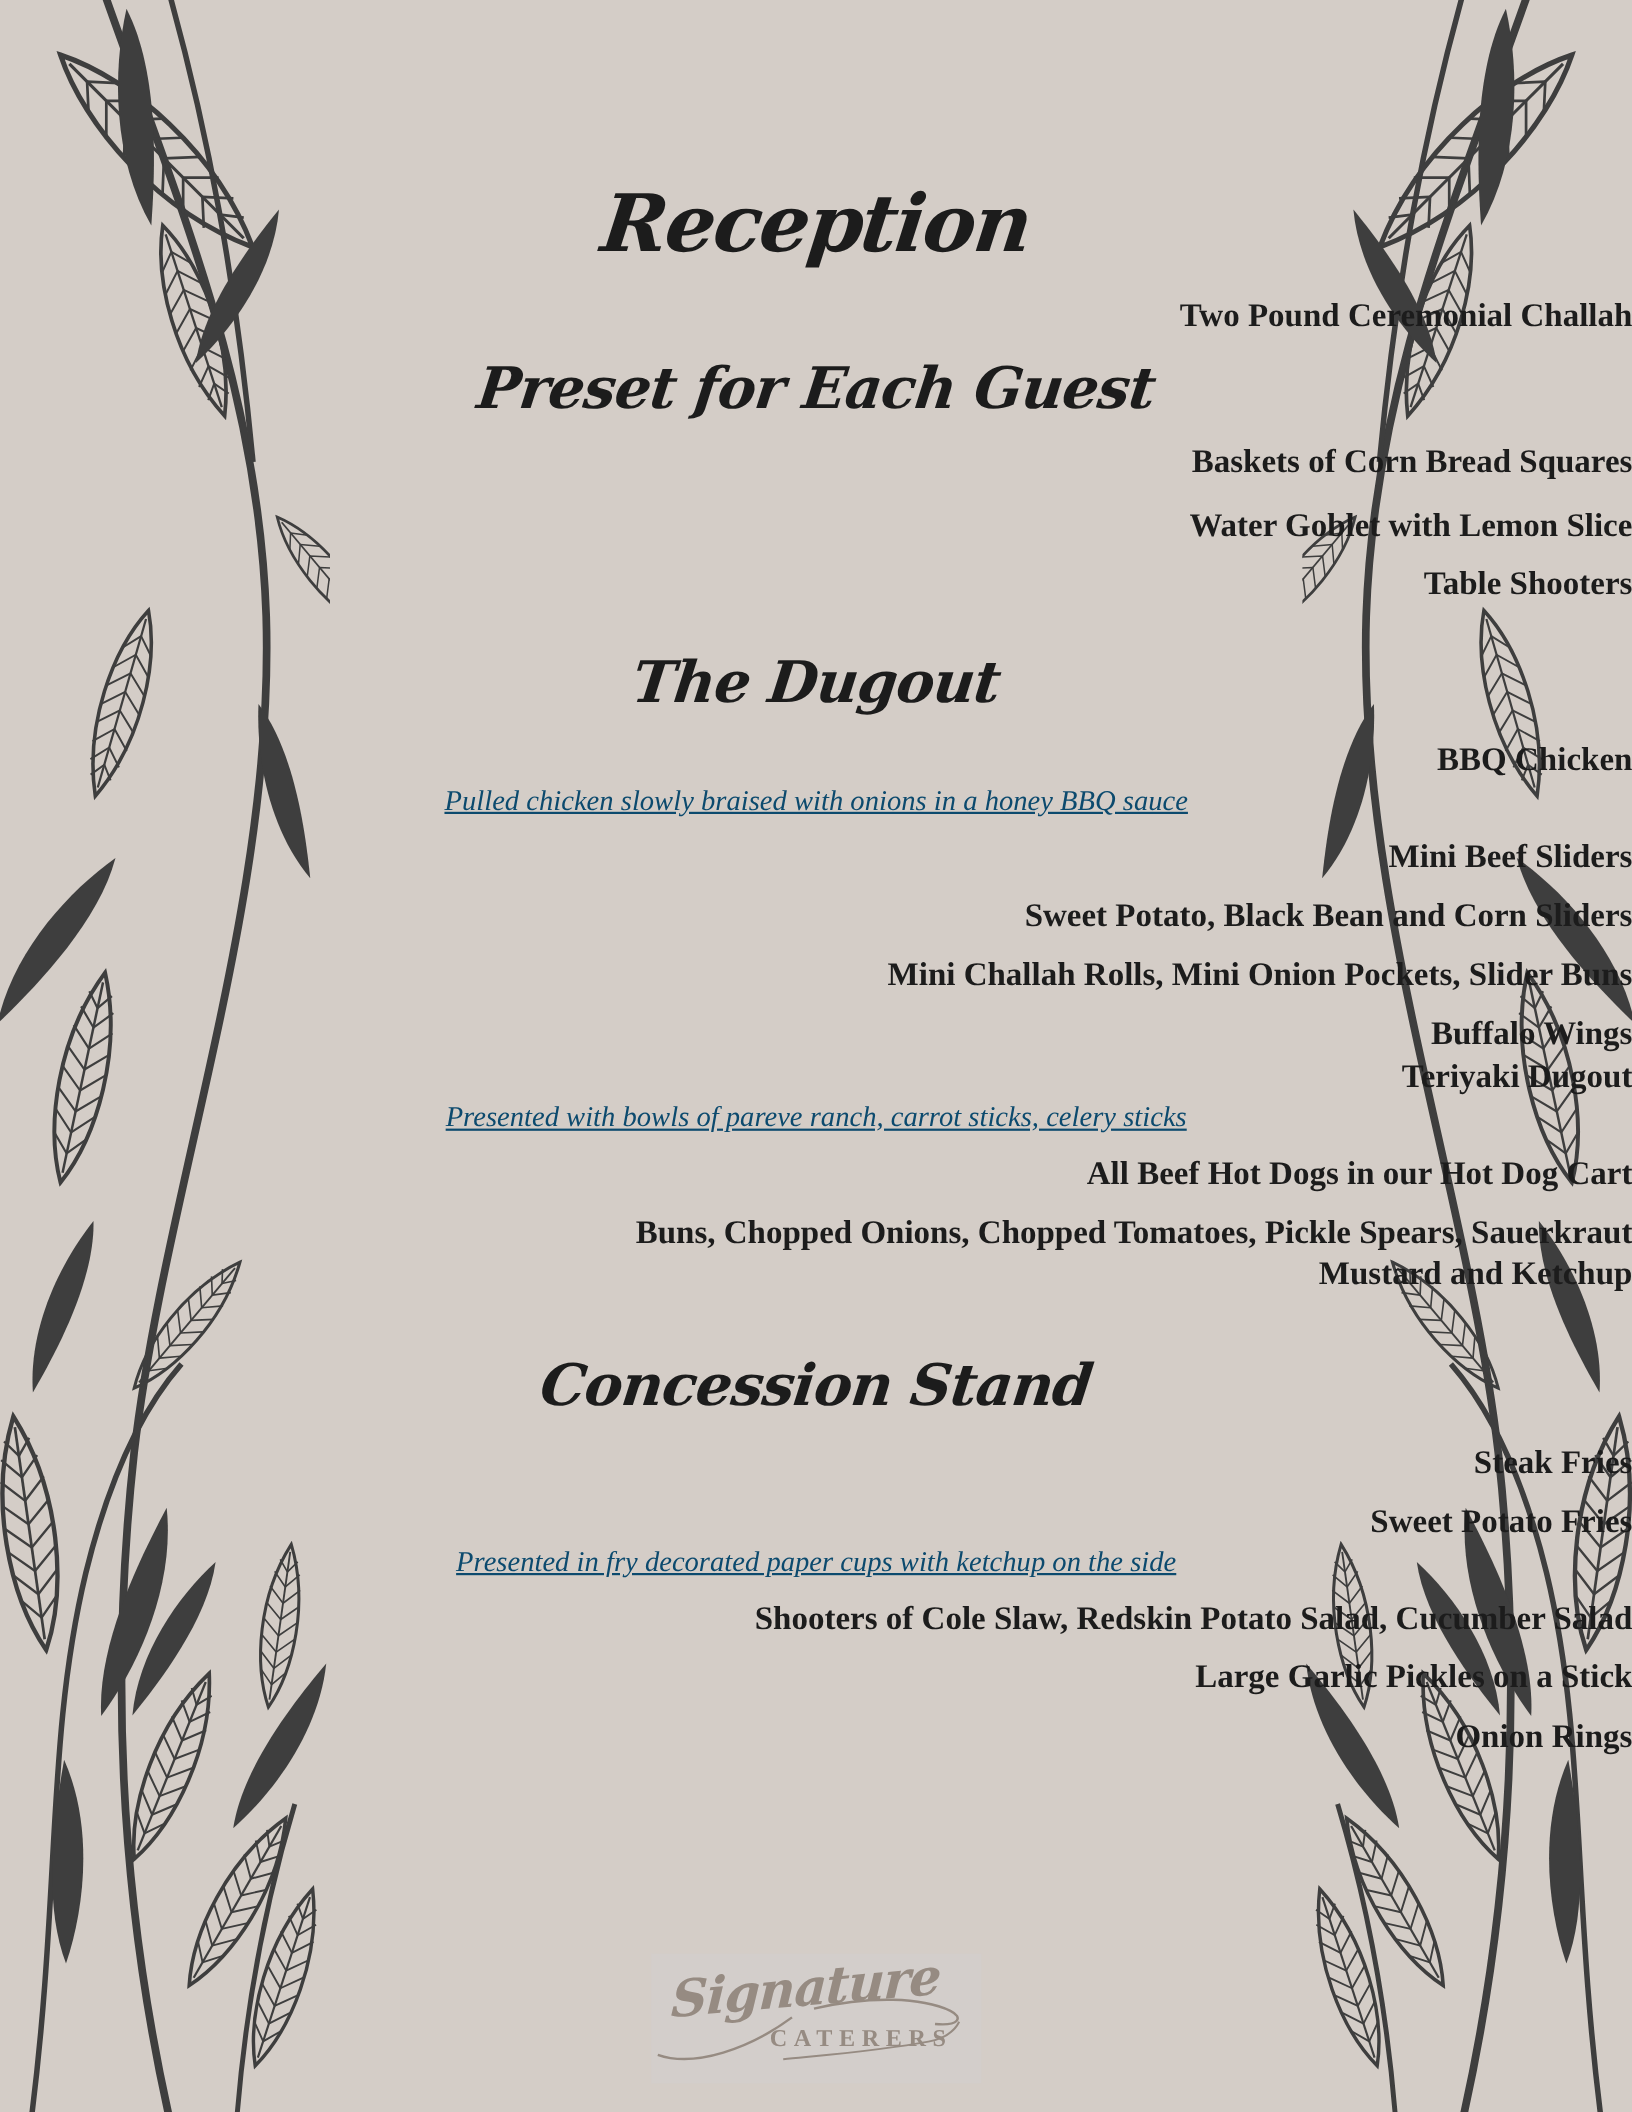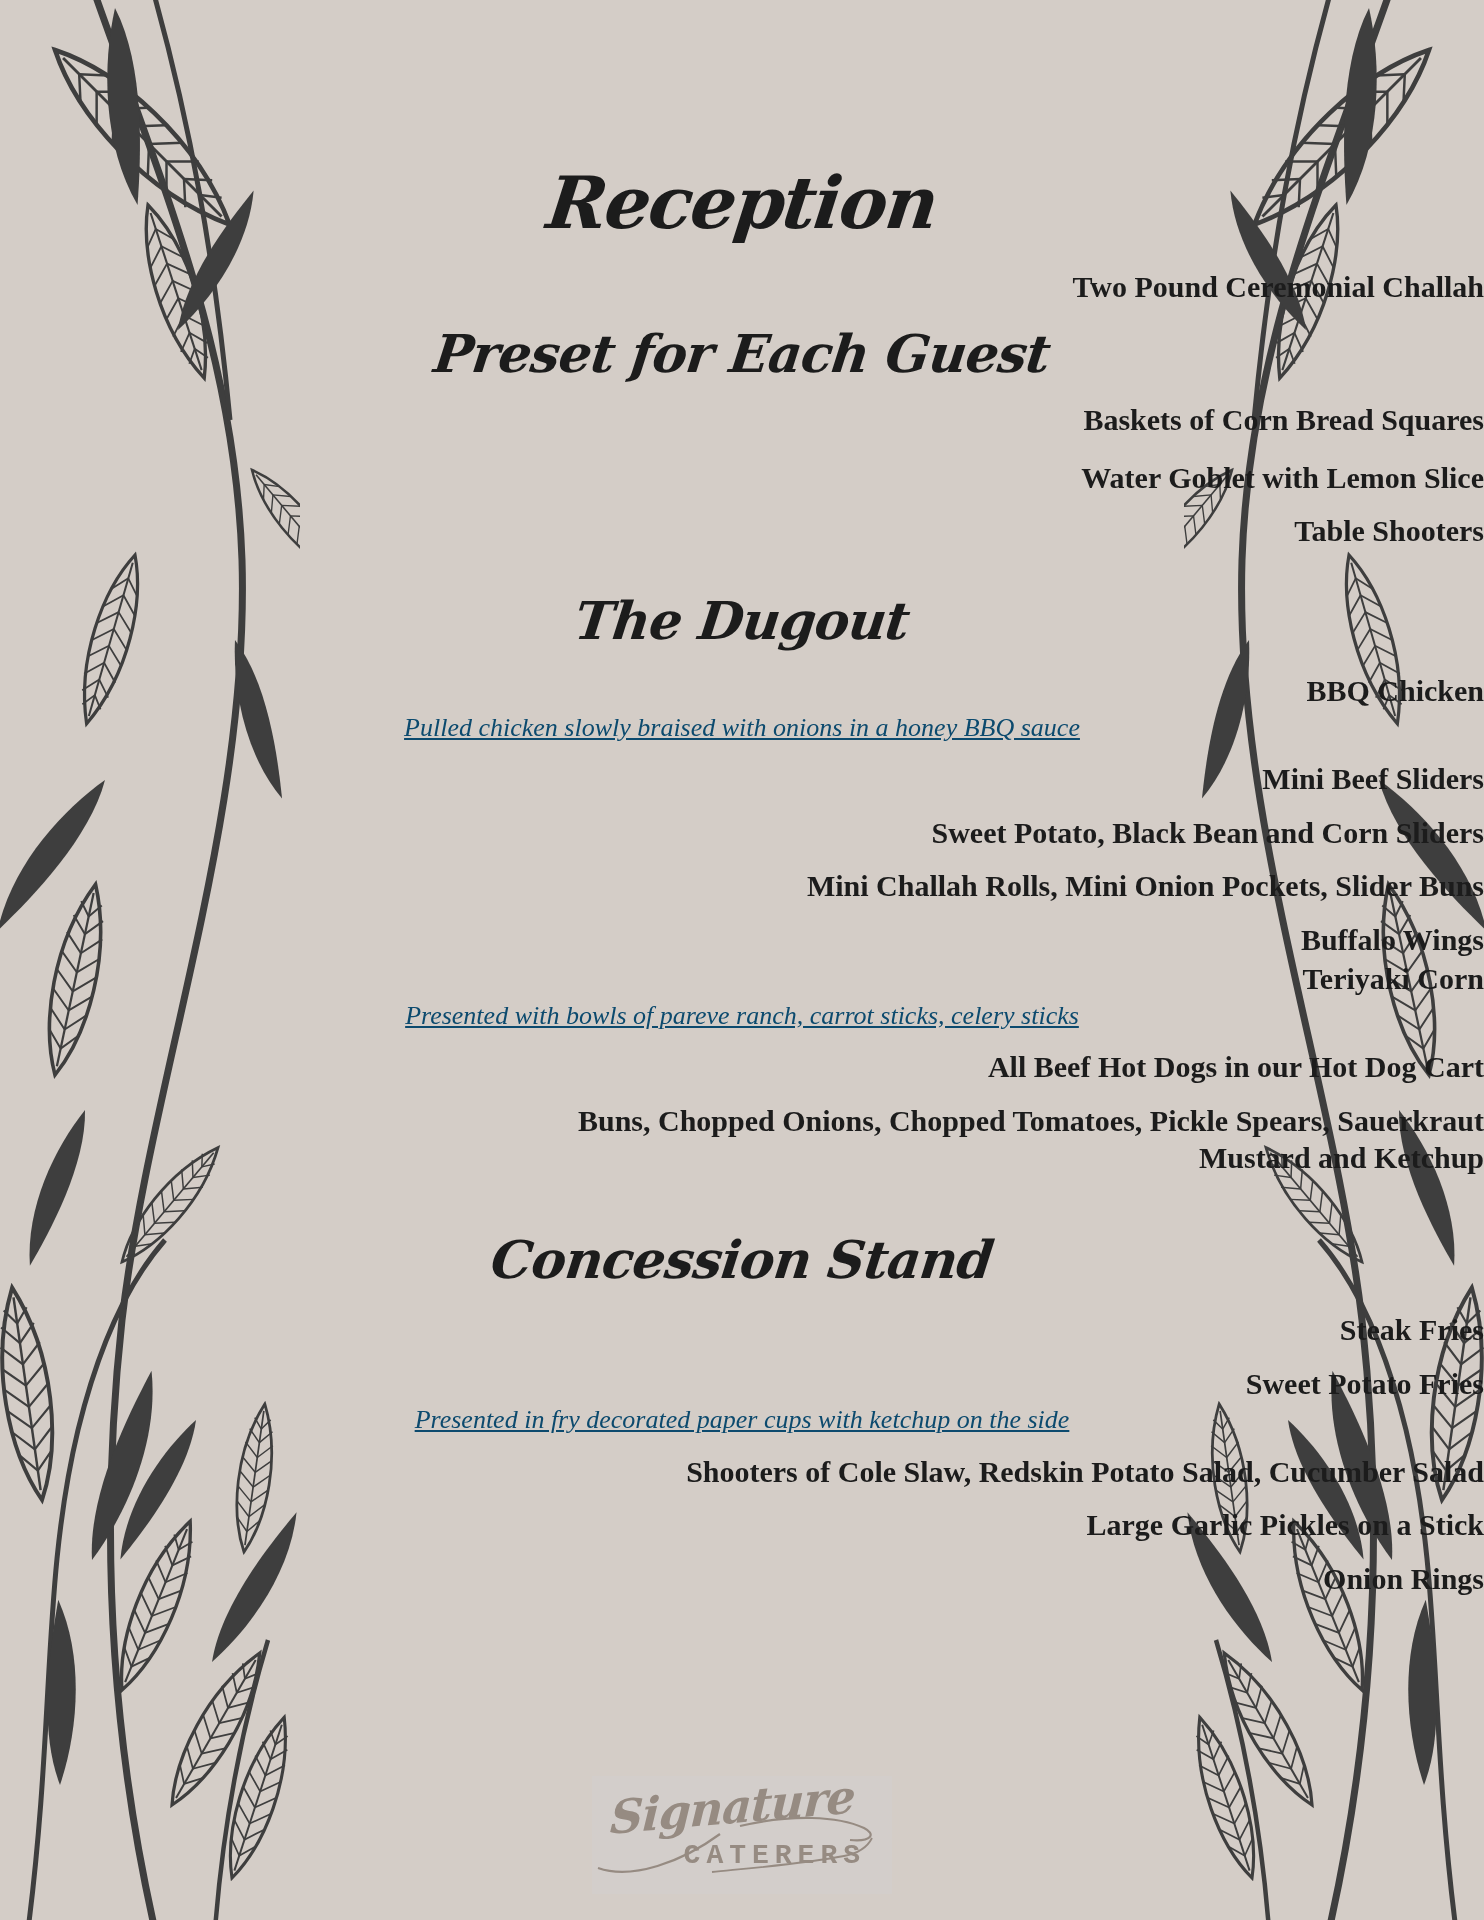--- a/index.html
+++ b/index.html
@@ -74,22 +74,22 @@
   .logo-script{
     position:absolute;left:18px;top:8px;
     font-family:"DejaVu Serif", serif;
     font-style:italic;font-weight:bold;
     font-size:46px;line-height:1;
     transform:rotate(-5deg) skewX(-8deg);
     letter-spacing:-1px;
   }
   .logo-caps{
     position:absolute;right:26px;top:64px;
-    font-family:Liberation Mono, monospace;
-    font-size:28px;letter-spacing:6px;
+    font-family:Liberation Serif, serif;
+    font-size:22px;letter-spacing:6px;
     font-weight:bold;
   }
   .logo-swash{position:absolute;left:0;top:0;}
 </style>
 </head>
 <body>
 
 <div class="page">
 
   <svg class="vine vine-left" viewBox="0 0 300 1920" width="300" height="1920" aria-hidden="true">
@@ -147,21 +147,21 @@
     </section>
 
     <section class="menu-section sec-gap-lg">
       <h2 class="script-heading">The Dugout</h2>
       <p class="item first">BBQ Chicken</p>
       <p class="desc">Pulled chicken slowly braised with onions in a honey BBQ sauce</p>
       <p class="item">Mini Beef Sliders</p>
       <p class="item">Sweet Potato, Black Bean and Corn Sliders</p>
       <p class="item">Mini Challah Rolls, Mini Onion Pockets, Slider Buns</p>
       <p class="item">Buffalo Wings</p>
-      <p class="item tight">Teriyaki Corn</p>
+      <p class="item tight">Teriyaki Dugout</p>
       <p class="desc">Presented with bowls of pareve ranch, carrot sticks, celery sticks</p>
       <p class="item">All Beef Hot Dogs in our Hot Dog Cart</p>
       <p class="item">Buns, Chopped Onions, Chopped Tomatoes, Pickle Spears, Sauerkraut
 Mustard and Ketchup</p>
     </section>
 
     <section class="menu-section sec-gap-xl">
       <h2 class="script-heading">Concession Stand</h2>
       <p class="item first">Steak Fries</p>
       <p class="item">Sweet Potato Fries</p>

